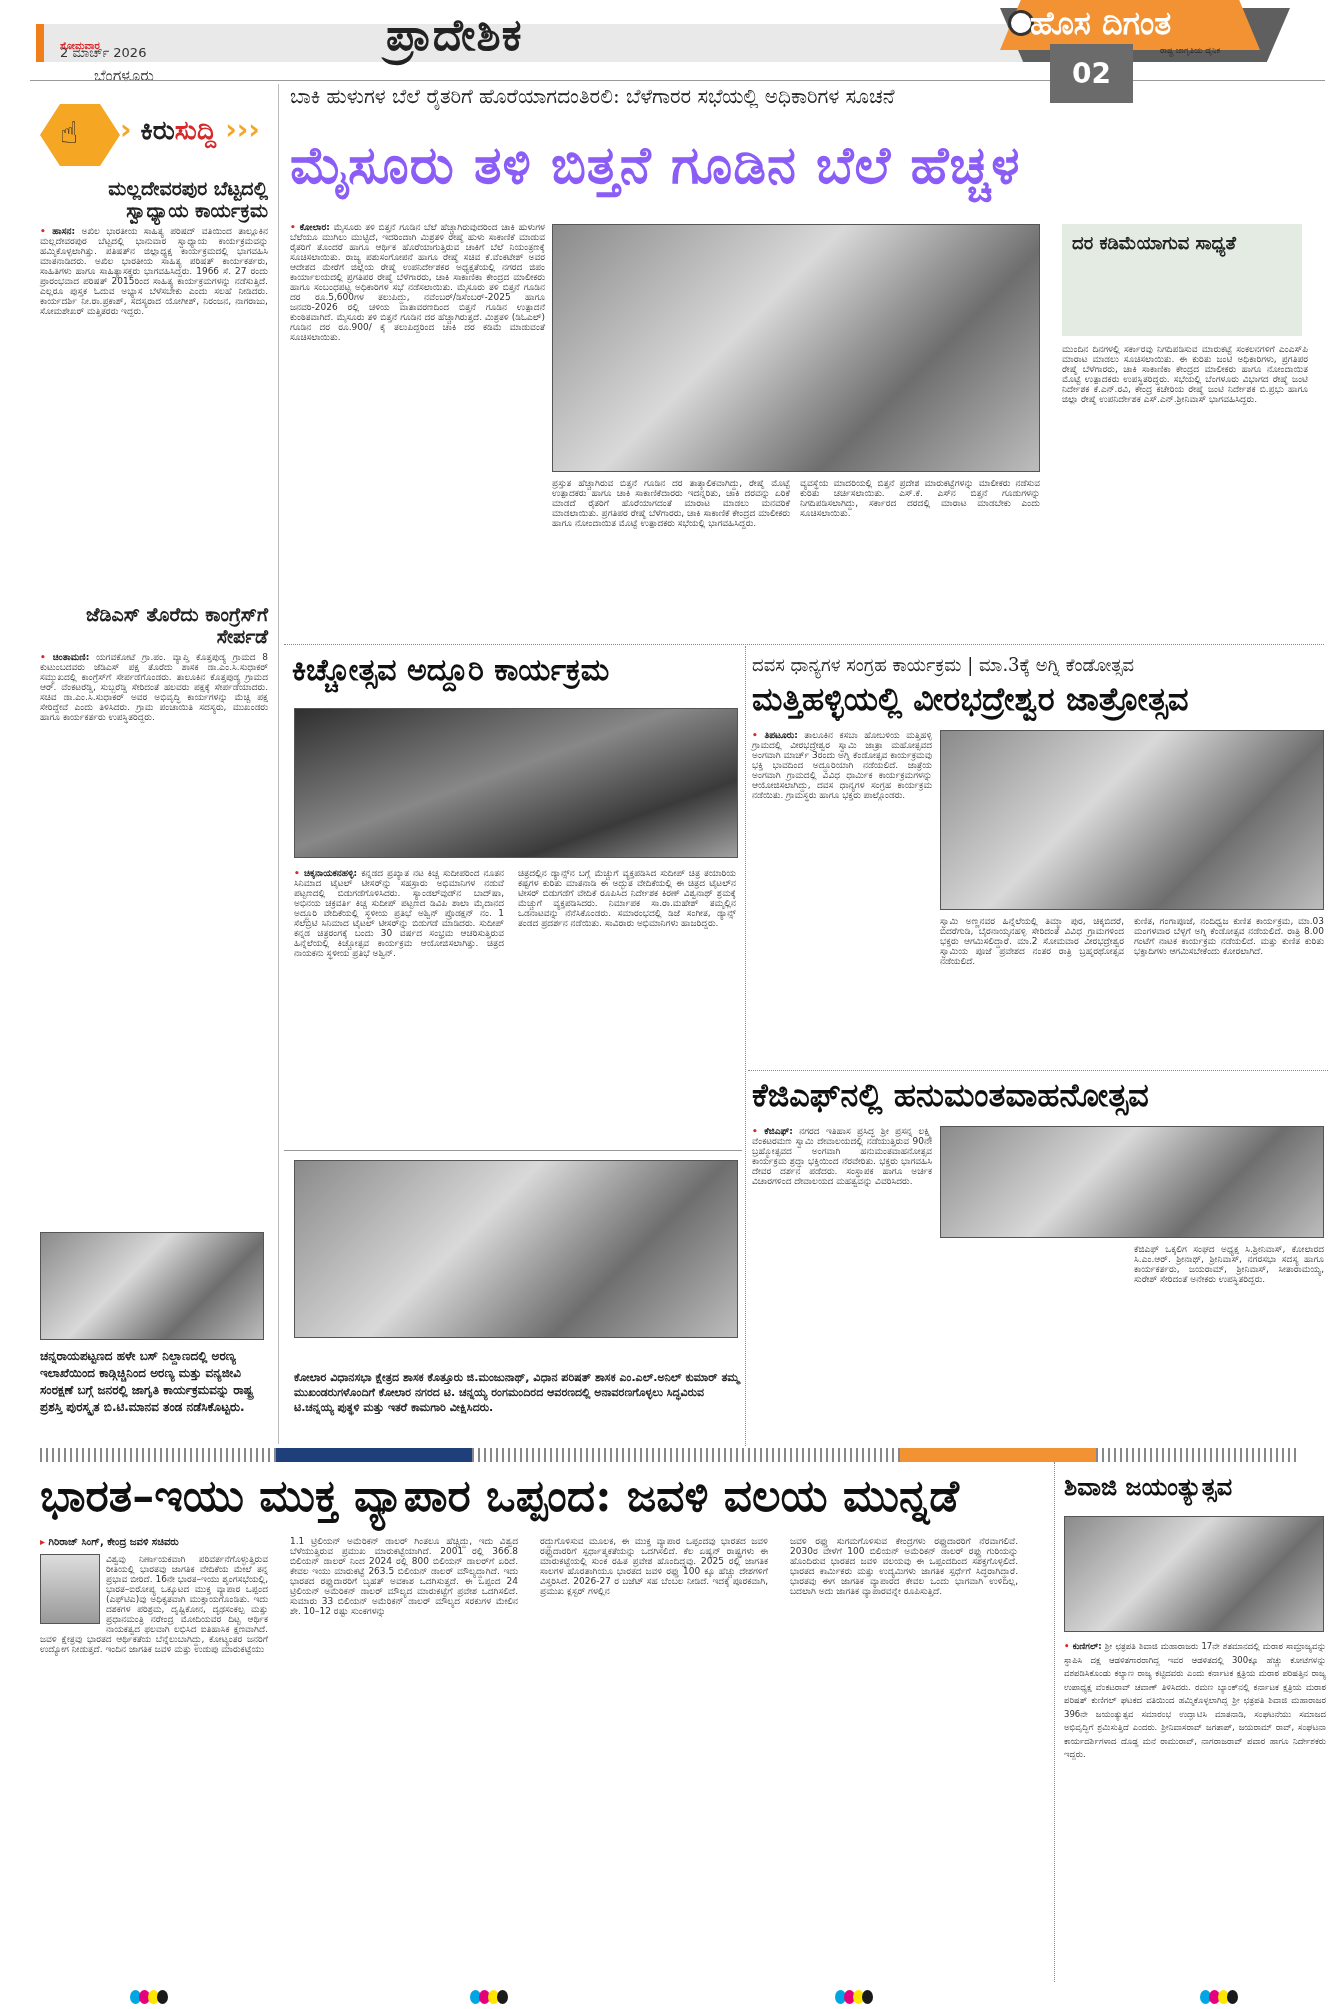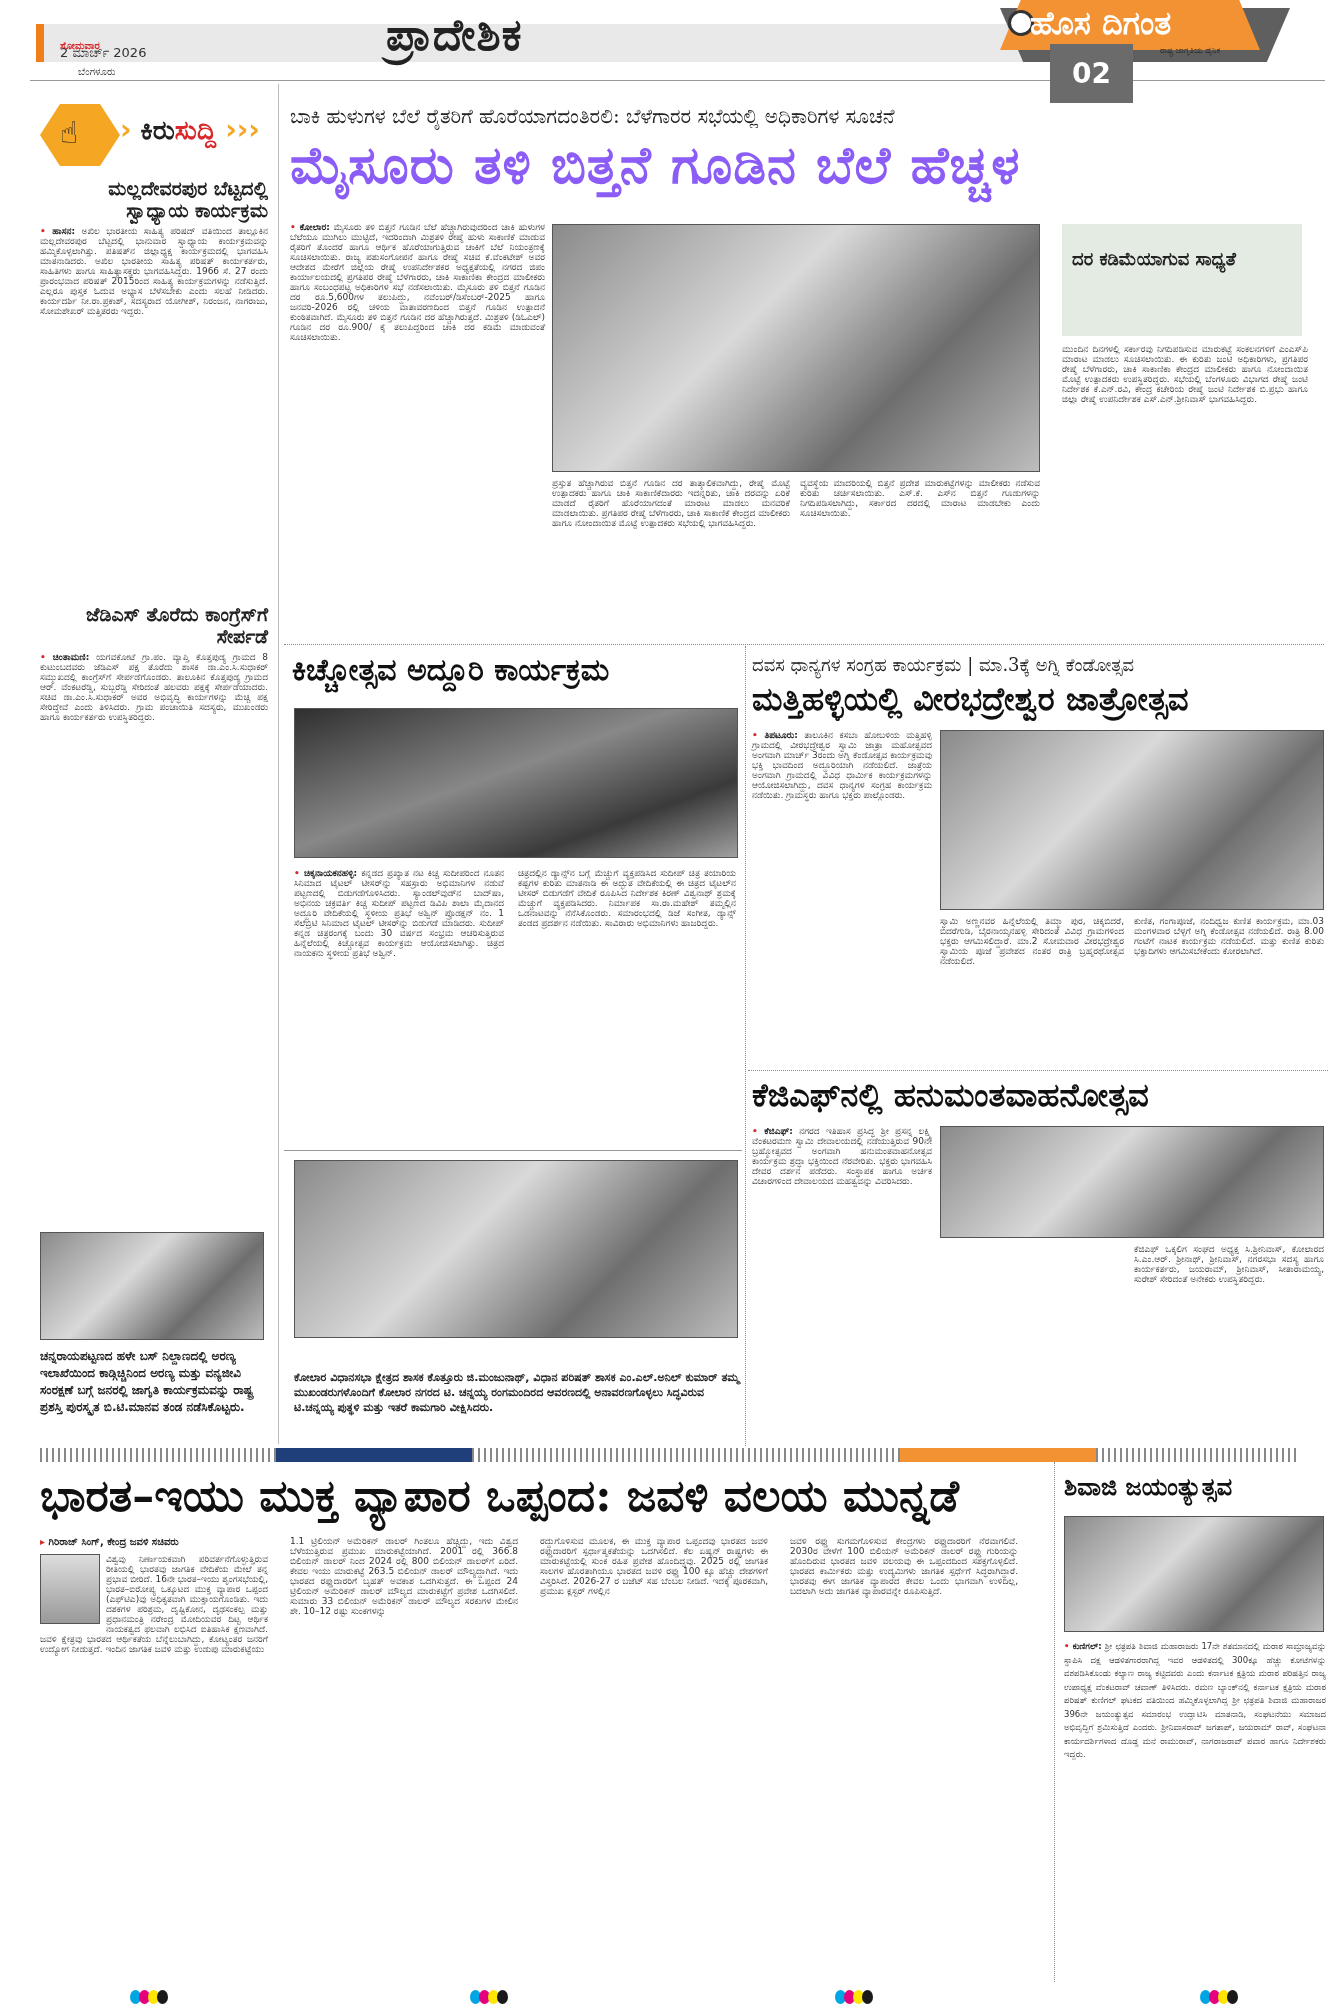--- a/index.html
+++ b/index.html
@@ -2,21 +2,21 @@
 <html><head>
 <meta charset="utf-8">
 <style>
 *{box-sizing:border-box;margin:0;padding:0}
 body{width:1338px;height:2009px;background:#fff;font-family:"DejaVu Sans",sans-serif;color:#222;position:relative;overflow:hidden}
 .abs{position:absolute}
 .hdr-band{left:36px;top:24px;width:1150px;height:38px;background:#e9e9e9}
 .hdr-bar{left:36px;top:24px;width:8px;height:38px;background:#f07f1a}
 .day{left:60px;top:40px;font-size:10px;font-weight:bold;color:#d9282a}
 .date{left:60px;top:45px;font-size:13px;color:#333}
-.city{left:78px;top:66px;font-size:10px;color:#333}
+.city{left:94px;top:66px;font-size:16px;color:#333}
 .section{left:386px;top:10px;font-size:44px;font-weight:bold;font-family:Liberation Sans, sans-serif;color:#222;letter-spacing:1px}
 .hrule{left:30px;top:80px;width:1295px;height:1px;background:#999}
 .logo-box{left:1000px;top:0;width:260px;height:50px;background:#f39233;clip-path:polygon(8% 0,92% 0,100% 100%,0 100%)}
 .logo-dark{left:1000px;top:8px;width:290px;height:54px;background:#5f5f5f;clip-path:polygon(0 0,100% 0,92% 100%,8% 100%);z-index:0}
 .logo-text{left:1030px;top:4px;font-size:32px;font-weight:bold;color:#fff;z-index:2}
 .logo-emb{left:1008px;top:10px;width:26px;height:26px;border-radius:50%;background:#fff;border:3px solid #333;z-index:2}
 .logo-sub{left:1160px;top:46px;font-size:8px;color:#222;z-index:2}
 .page-num{left:1050px;top:44px;font-size:28px;font-weight:bold;color:#fff;z-index:2;background:#6b6b6b;padding:13px 22px}
 .vrule{width:1px;background:#bbb}
 .dotted-h{height:0;border-top:1px dotted #888}
@@ -28,21 +28,21 @@
 h2.side{font-size:19px;font-weight:bold;text-align:right;line-height:1.15;font-family:"DejaVu Serif",serif}
 .body{font-size:9px;line-height:10px;color:#333;text-align:justify}
 .body b.dl{color:#222}
 .body b.dl::before{content:"• ";color:#d9282a}
 .photo{background:linear-gradient(135deg,#8a8a8a,#d9d9d9 40%,#6e6e6e 70%,#bdbdbd);border:1px solid #555}
 .photo.dark{background:linear-gradient(160deg,#2f2f2f,#888 45%,#3a3a3a 75%,#a0a0a0)}
 .caption{font-size:12px;font-weight:bold;line-height:17px;color:#222}
 .kicker{font-size:20px;font-family:"DejaVu Serif",serif;color:#222}
 .headline-xl{font-size:52px;font-weight:bold;font-family:"DejaVu Serif",serif;color:#8b5cf6;letter-spacing:1px}
 .headline-l{font-size:30px;font-weight:bold;font-family:"DejaVu Serif",serif;color:#111}
-.boxout{background:#e3ebe3;padding:24px 10px}
+.boxout{background:#e3ebe3;padding:8px 10px}
 .boxout h3{font-size:18px;font-weight:bold;margin-bottom:4px}
 .boxout p{font-size:10px;line-height:17px;color:#333}
 .stripes{height:14px;background:repeating-linear-gradient(90deg,#888 0 2px,#fff 2px 6px)}
 .reg{display:flex;gap:0}
 .reg span{width:11px;height:14px;border-radius:50%;display:inline-block;margin-right:-2px}
 </style>
 </head>
 <body>
 
 <div class="abs hdr-band"></div>
@@ -80,21 +80,21 @@
   <h2 class="side">ಜೆಡಿಎಸ್ ತೊರೆದು ಕಾಂಗ್ರೆಸ್‌ಗೆ ಸೇರ್ಪಡೆ</h2>
   <p class="body" style="margin-top:4px">
     <b class="dl">ಚಿಂತಾಮಣಿ:</b>
     <span>ಯಗವಕೋಟೆ ಗ್ರಾ.ಪಂ. ವ್ಯಾಪ್ತಿ ಕೊತ್ತಪುಡ್ಯ ಗ್ರಾಮದ 8 ಕುಟುಂಬದವರು ಜೆಡಿಎಸ್ ಪಕ್ಷ ತೊರೆದು ಶಾಸಕ ಡಾ.ಎಂ.ಸಿ.ಸುಧಾಕರ್ ಸಮ್ಮುಖದಲ್ಲಿ ಕಾಂಗ್ರೆಸ್‌ಗೆ ಸೇರ್ಪಡೆಗೊಂಡರು. ತಾಲೂಕಿನ ಕೊತ್ತಪುಡ್ಯ ಗ್ರಾಮದ ಆರ್. ವೆಂಕಟರೆಡ್ಡಿ, ಸುಬ್ಬರೆಡ್ಡಿ ಸೇರಿದಂತೆ ಹಲವರು ಪಕ್ಷಕ್ಕೆ ಸೇರ್ಪಡೆಯಾದರು. ಸಚಿವ ಡಾ.ಎಂ.ಸಿ.ಸುಧಾಕರ್ ಅವರ ಅಭಿವೃದ್ಧಿ ಕಾರ್ಯಗಳನ್ನು ಮೆಚ್ಚಿ ಪಕ್ಷ ಸೇರಿದ್ದೇವೆ ಎಂದು ತಿಳಿಸಿದರು. ಗ್ರಾಮ ಪಂಚಾಯಿತಿ ಸದಸ್ಯರು, ಮುಖಂಡರು ಹಾಗೂ ಕಾರ್ಯಕರ್ತರು ಉಪಸ್ಥಿತರಿದ್ದರು.</span>
   </p>
 </div>
 
 <div class="abs photo" style="left:40px;top:1232px;width:224px;height:108px"></div>
 <div class="abs caption" style="left:40px;top:1348px;width:230px">ಚನ್ನರಾಯಪಟ್ಟಣದ ಹಳೇ ಬಸ್ ನಿಲ್ದಾಣದಲ್ಲಿ ಅರಣ್ಯ ಇಲಾಖೆಯಿಂದ ಕಾಡ್ಗಿಚ್ಚಿನಿಂದ ಅರಣ್ಯ ಮತ್ತು ವನ್ಯಜೀವಿ ಸಂರಕ್ಷಣೆ ಬಗ್ಗೆ ಜನರಲ್ಲಿ ಜಾಗೃತಿ ಕಾರ್ಯಕ್ರಮವನ್ನು ರಾಷ್ಟ್ರ ಪ್ರಶಸ್ತಿ ಪುರಸ್ಕೃತ ಬಿ.ಟಿ.ಮಾನವ ತಂಡ ನಡೆಸಿಕೊಟ್ಟರು.</div>
 
-<div class="abs kicker" style="left:290px;top:104px;width:1030px">ಬಾಕಿ ಹುಳುಗಳ ಬೆಲೆ ರೈತರಿಗೆ ಹೊರೆಯಾಗದಂತಿರಲಿ: ಬೆಳೆಗಾರರ ಸಭೆಯಲ್ಲಿ ಅಧಿಕಾರಿಗಳ ಸೂಚನೆ</div>
+<div class="abs kicker" style="left:290px;top:84px;width:1030px">ಬಾಕಿ ಹುಳುಗಳ ಬೆಲೆ ರೈತರಿಗೆ ಹೊರೆಯಾಗದಂತಿರಲಿ: ಬೆಳೆಗಾರರ ಸಭೆಯಲ್ಲಿ ಅಧಿಕಾರಿಗಳ ಸೂಚನೆ</div>
 <div class="abs headline-xl" style="left:290px;top:134px;width:1040px">ಮೈಸೂರು ತಳಿ ಬಿತ್ತನೆ ಗೂಡಿನ ಬೆಲೆ ಹೆಚ್ಚಳ</div>
 
 <p class="abs body" style="left:290px;top:222px;width:255px">
   <b class="dl">ಕೋಲಾರ:</b>
   <span>ಮೈಸೂರು ತಳಿ ಬಿತ್ತನೆ ಗೂಡಿನ ಬೆಲೆ ಹೆಚ್ಚಾಗಿರುವುದರಿಂದ ಚಾಕಿ ಹುಳುಗಳ ಬೆಲೆಯೂ ಮುಗಿಲು ಮುಟ್ಟಿದೆ, ಇದರಿಂದಾಗಿ ಮಿಶ್ರತಳಿ ರೇಷ್ಮೆ ಹುಳು ಸಾಕಾಣಿಕೆ ಮಾಡುವ ರೈತರಿಗೆ ತೊಂದರೆ ಹಾಗೂ ಆರ್ಥಿಕ ಹೊರೆಯಾಗುತ್ತಿರುವ ಚಾಕಿಗೆ ಬೆಲೆ ನಿಯಂತ್ರಣಕ್ಕೆ ಸೂಚಿಸಲಾಯಿತು. ರಾಜ್ಯ ಪಶುಸಂಗೋಪನೆ ಹಾಗೂ ರೇಷ್ಮೆ ಸಚಿವ ಕೆ.ವೆಂಕಟೇಶ್ ಅವರ ಆದೇಶದ ಮೇರೆಗೆ ಜಿಲ್ಲೆಯ ರೇಷ್ಮೆ ಉಪನಿರ್ದೇಶಕರ ಅಧ್ಯಕ್ಷತೆಯಲ್ಲಿ ನಗರದ ಜಿಪಂ ಕಾರ್ಯಾಲಯದಲ್ಲಿ ಪ್ರಗತಿಪರ ರೇಷ್ಮೆ ಬೆಳೆಗಾರರು, ಚಾಕಿ ಸಾಕಾಣಿಕಾ ಕೇಂದ್ರದ ಮಾಲೀಕರು ಹಾಗೂ ಸಂಬಂಧಪಟ್ಟ ಅಧಿಕಾರಿಗಳ ಸಭೆ ನಡೆಸಲಾಯಿತು. ಮೈಸೂರು ತಳಿ ಬಿತ್ತನೆ ಗೂಡಿನ ದರ ರೂ.5,600ಗಳ ತಲುಪಿದ್ದು, ನವೆಂಬರ್/ಡಿಸೆಂಬರ್-2025 ಹಾಗೂ ಜನವರಿ-2026 ರಲ್ಲಿ ಚಳಿಯ ವಾತಾವರಣದಿಂದ ಬಿತ್ತನೆ ಗೂಡಿನ ಉತ್ಪಾದನೆ ಕುಂಠಿತವಾಗಿದೆ. ಮೈಸೂರು ತಳಿ ಬಿತ್ತನೆ ಗೂಡಿನ ದರ ಹೆಚ್ಚಾಗಿರುತ್ತದೆ. ಮಿಶ್ರತಳಿ (ಡಿಓಎಲ್) ಗೂಡಿನ ದರ ರೂ.900/ ಕೈ ತಲುಪಿದ್ದರಿಂದ ಚಾಕಿ ದರ ಕಡಿಮೆ ಮಾಡುವಂತೆ ಸೂಚಿಸಲಾಯಿತು.</span>
 </p>
 <div class="abs photo" style="left:552px;top:224px;width:488px;height:248px"></div>
 <p class="abs body" style="left:552px;top:478px;width:238px">ಪ್ರಸ್ತುತ ಹೆಚ್ಚಾಗಿರುವ ಬಿತ್ತನೆ ಗೂಡಿನ ದರ ತಾತ್ಕಾಲಿಕವಾಗಿದ್ದು, ರೇಷ್ಮೆ ಮೊಟ್ಟೆ ಉತ್ಪಾದಕರು ಹಾಗೂ ಚಾಕಿ ಸಾಕಾಣಿಕೆದಾರರು ಇದನ್ನರಿತು, ಚಾಕಿ ದರವನ್ನು ಏರಿಕೆ ಮಾಡದೆ ರೈತರಿಗೆ ಹೊರೆಯಾಗದಂತೆ ಮಾರಾಟ ಮಾಡಲು ಮನವರಿಕೆ ಮಾಡಲಾಯಿತು. ಪ್ರಗತಿಪರ ರೇಷ್ಮೆ ಬೆಳೆಗಾರರು, ಚಾಕಿ ಸಾಕಾಣಿಕೆ ಕೇಂದ್ರದ ಮಾಲೀಕರು ಹಾಗೂ ನೋಂದಾಯಿತ ಮೊಟ್ಟೆ ಉತ್ಪಾದಕರು ಸಭೆಯಲ್ಲಿ ಭಾಗವಹಿಸಿದ್ದರು.</p>
 <p class="abs body" style="left:800px;top:478px;width:240px">ವ್ಯವಸ್ಥೆಯ ಮಾದರಿಯಲ್ಲಿ ಬಿತ್ತನೆ ಪ್ರದೇಶ ಮಾರುಕಟ್ಟೆಗಳನ್ನು ಮಾಲೀಕರು ನಡೆಸುವ ಕುರಿತು ಚರ್ಚಿಸಲಾಯಿತು. ಎಸ್.ಕೆ. ಎಸ್‌ನ ಬಿತ್ತನೆ ಗೂಡುಗಳನ್ನು ನಿಗದಿಪಡಿಸಲಾಗಿದ್ದು, ಸರ್ಕಾರದ ದರದಲ್ಲಿ ಮಾರಾಟ ಮಾಡಬೇಕು ಎಂದು ಸೂಚಿಸಲಾಯಿತು.</p>
 <div class="abs boxout" style="left:1062px;top:224px;width:240px;height:112px">

